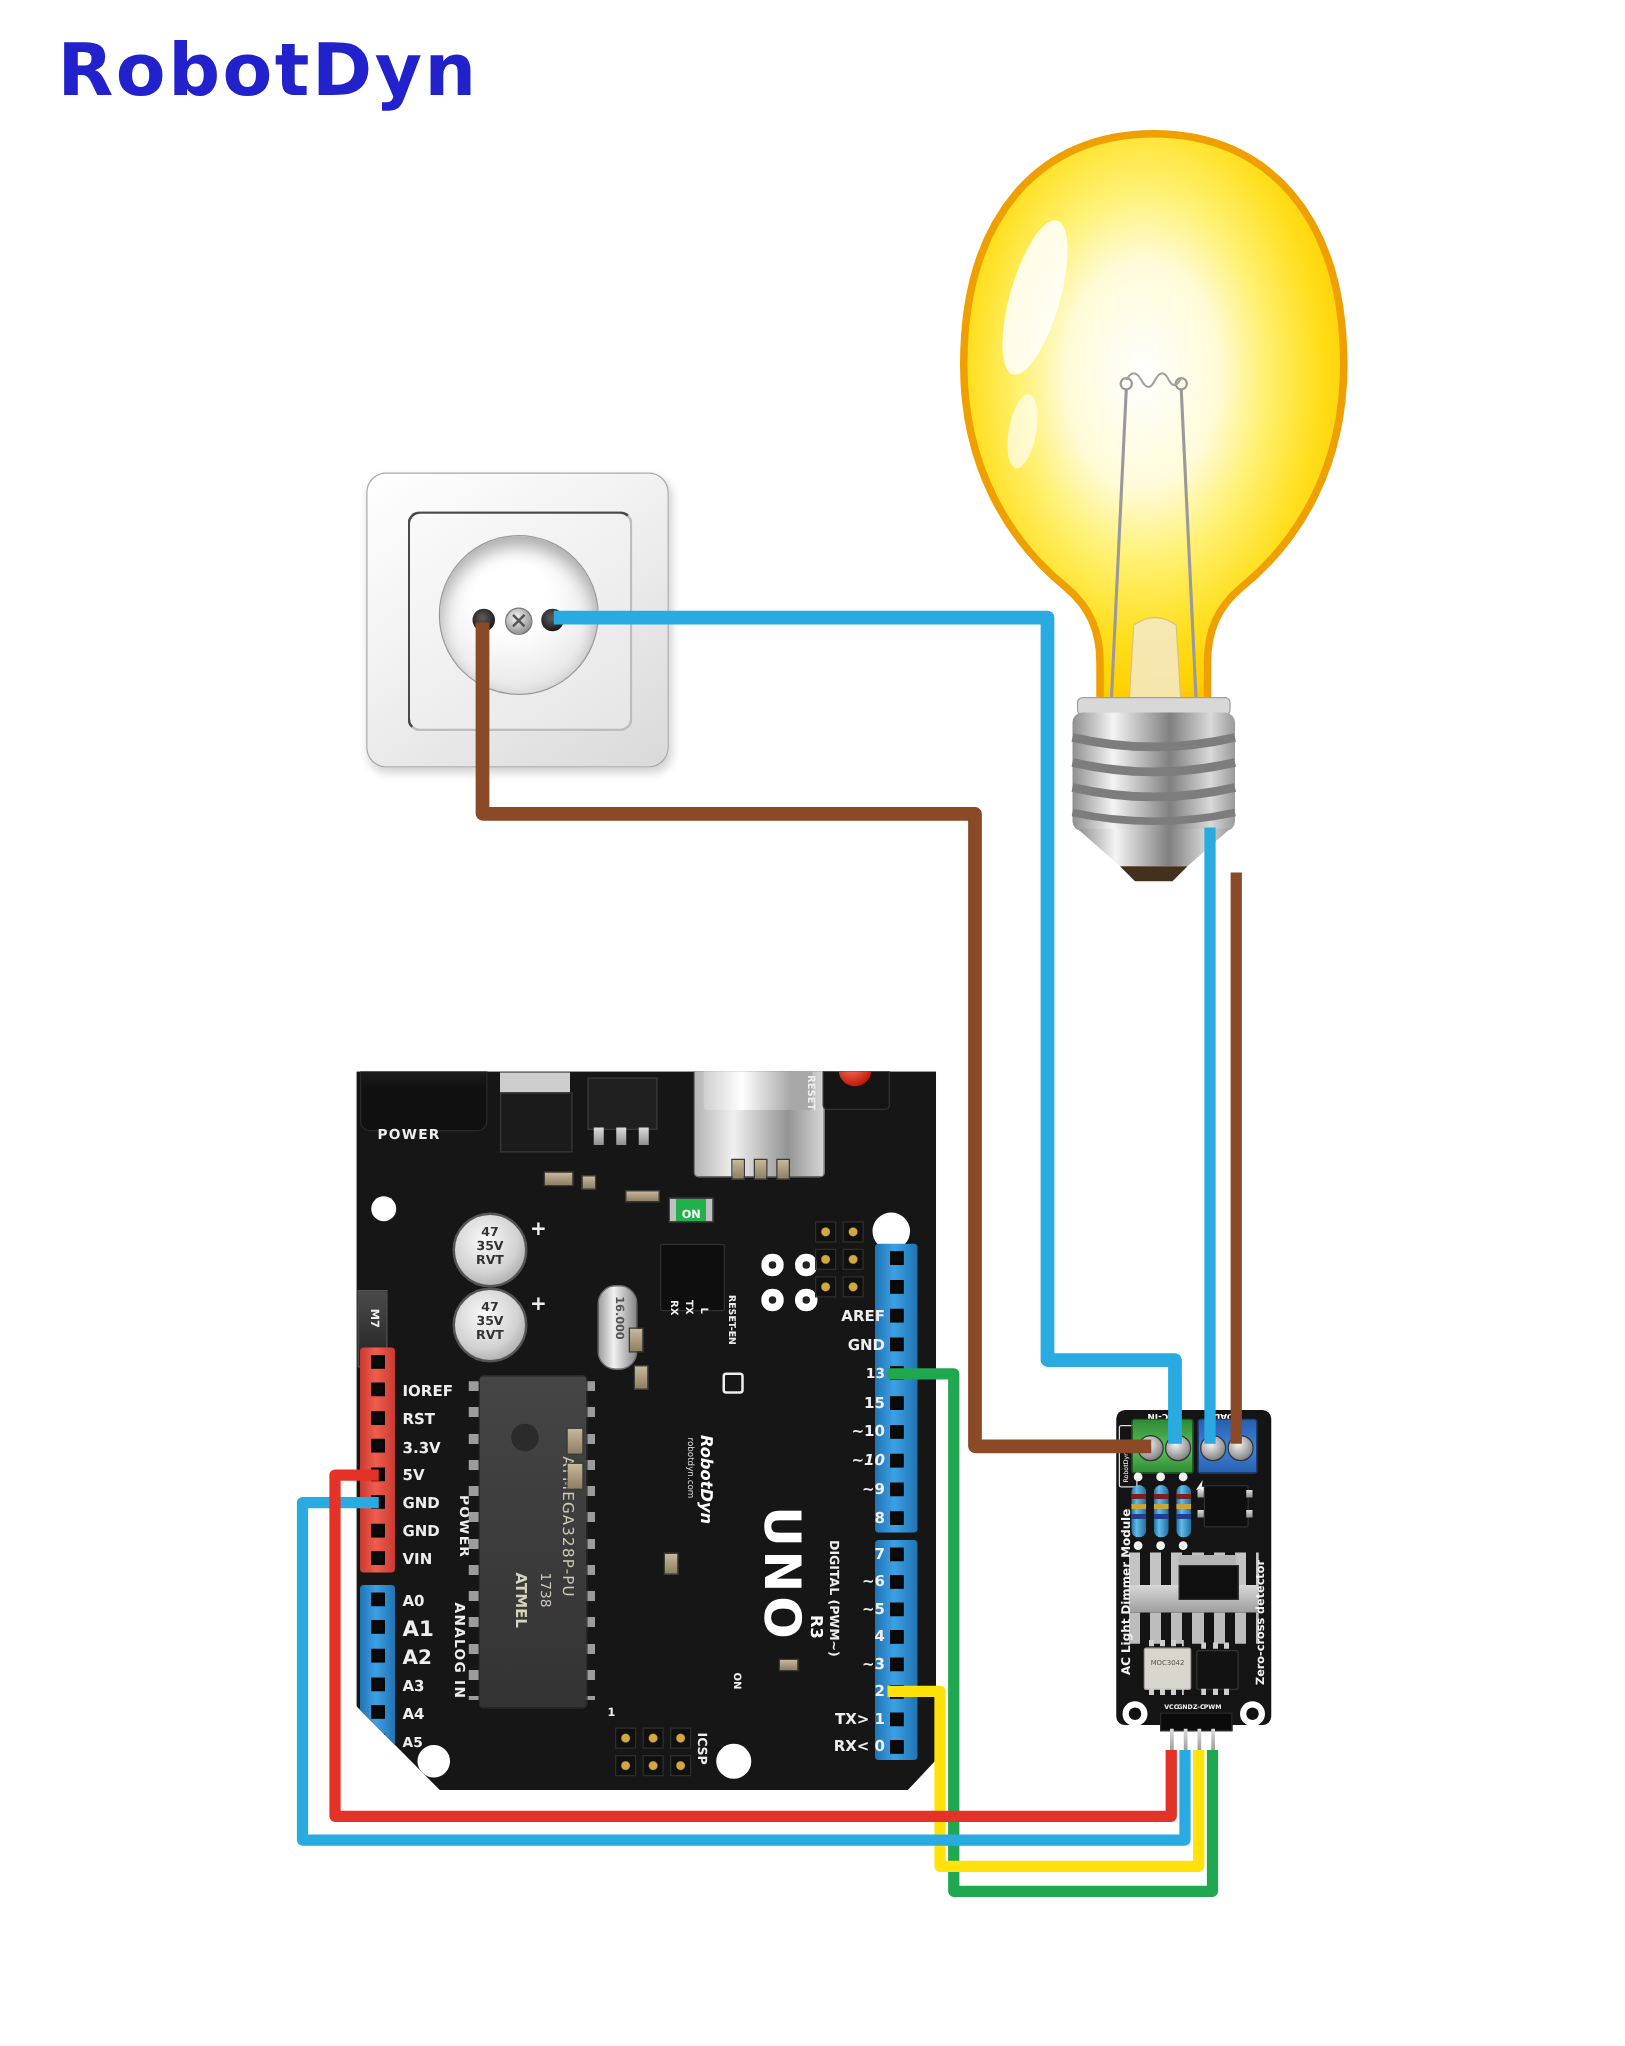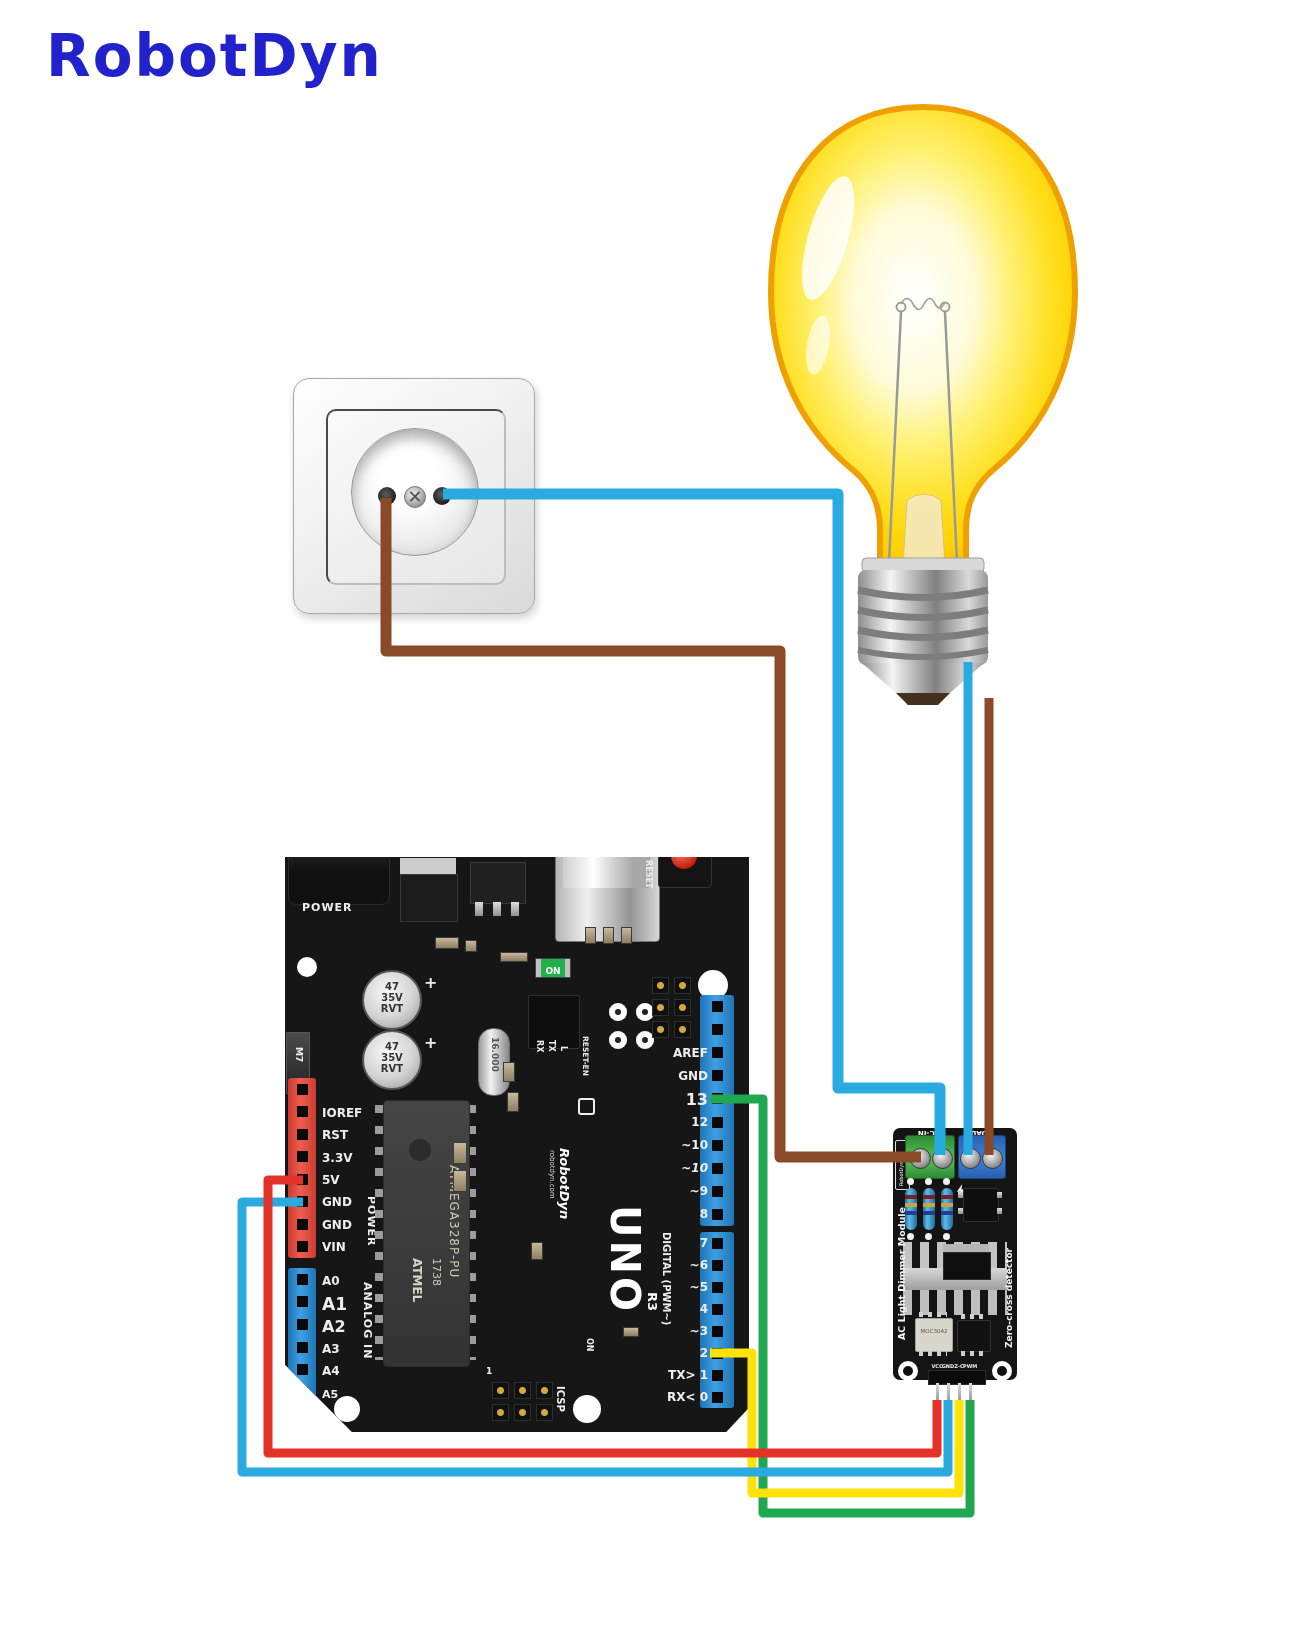--- a/index.html
+++ b/index.html
@@ -229,22 +229,22 @@
         <div class="pin"></div>
         <div class="pin"></div>
         <div class="pin"></div>
         <div class="pin"></div>
         <div class="pin"></div>
         <div class="pin"></div>
         <div class="pin"></div>
       </div>
     <span class="lbl" style="right:41px;top:196px;font-size:12px;transform:translateY(-50%);">AREF</span>
     <span class="lbl" style="right:41px;top:219px;font-size:12px;transform:translateY(-50%);">GND</span>
-    <span class="lbl" style="right:41px;top:242px;font-size:16px;transform:translateY(-50%);">13</span>
-    <span class="lbl" style="right:41px;top:265px;font-size:12px;transform:translateY(-50%);">12</span>
+    <span class="lbl" style="right:41px;top:242px;font-size:11px;transform:translateY(-50%);">13</span>
+    <span class="lbl" style="right:41px;top:265px;font-size:12px;transform:translateY(-50%);">15</span>
     <span class="lbl" style="right:41px;top:288px;font-size:12px;transform:translateY(-50%);">~10</span>
     <span class="lbl" style="right:41px;top:311px;font-size:12px;transform:translateY(-50%);font-style:italic;">~10</span>
     <span class="lbl" style="right:41px;top:334px;font-size:12px;transform:translateY(-50%);">~9</span>
     <span class="lbl" style="right:41px;top:357px;font-size:12px;transform:translateY(-50%);">8</span>
     <span class="lbl" style="right:41px;top:386px;font-size:12px;transform:translateY(-50%);">7</span>
     <span class="lbl" style="right:41px;top:408px;font-size:12px;transform:translateY(-50%);">~6</span>
     <span class="lbl" style="right:41px;top:430px;font-size:12px;transform:translateY(-50%);">~5</span>
     <span class="lbl" style="right:41px;top:452px;font-size:12px;transform:translateY(-50%);">4</span>
     <span class="lbl" style="right:41px;top:474px;font-size:12px;transform:translateY(-50%);">~3</span>
     <span class="lbl" style="right:41px;top:496px;font-size:12px;transform:translateY(-50%);">2</span>

